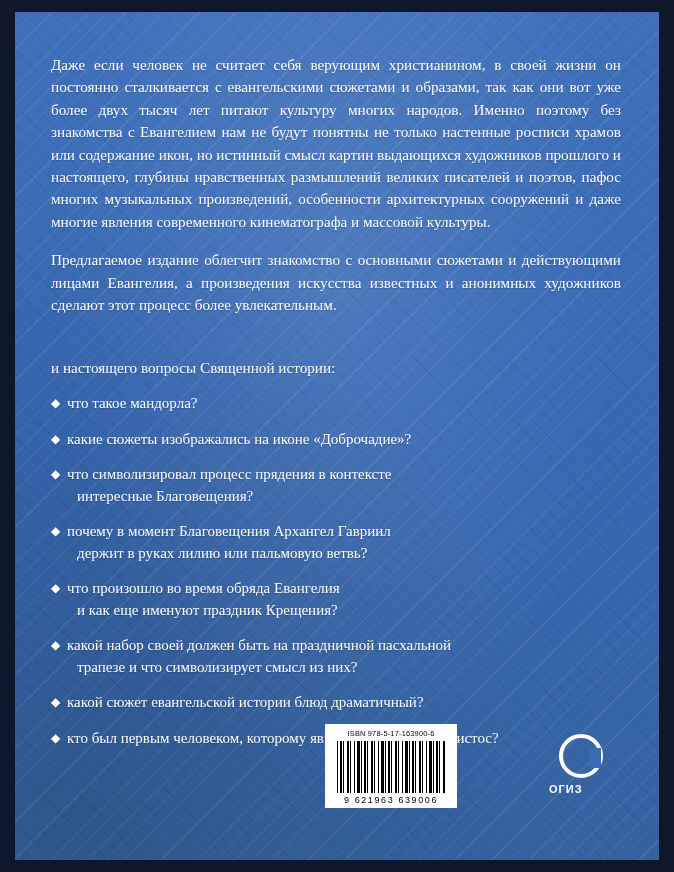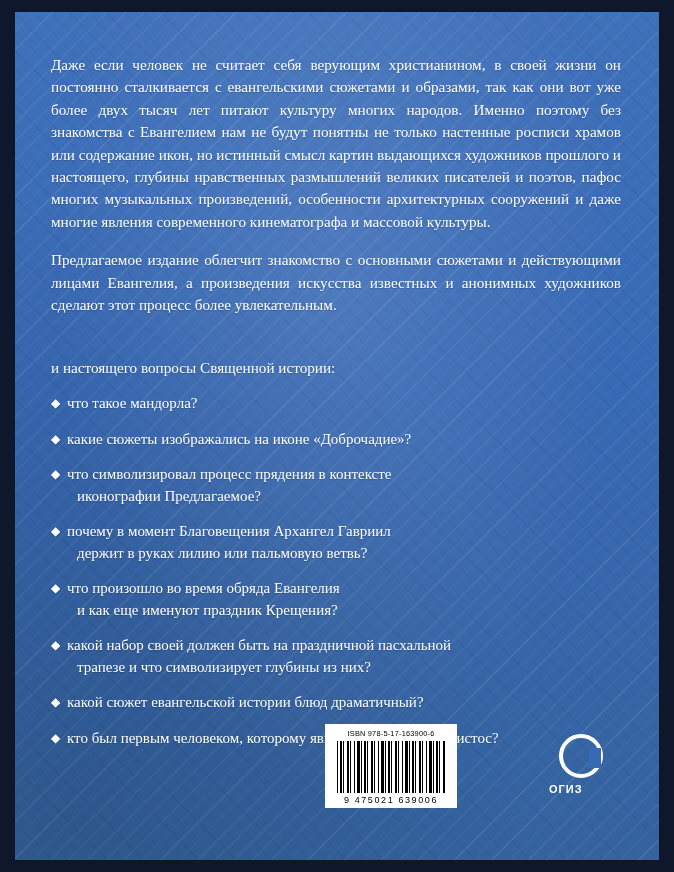--- a/index.html
+++ b/index.html
@@ -188,55 +188,55 @@
           <span class="bullet">◆</span>
           <span class="q-line">что такое мандорла?</span>
         </li>
         <li class="q-item">
           <span class="bullet">◆</span>
           <span class="q-line">какие сюжеты изображались на иконе «Доброчадие»?</span>
         </li>
         <li class="q-item">
           <span class="bullet">◆</span>
           <span class="q-line">что символизировал процесс прядения в контексте</span>
-          <span class="q-line indent">иконографии Предлагаемое?</span>
+          <span class="q-line indent">интересные Благовещения?</span>
         </li>
         <li class="q-item">
           <span class="bullet">◆</span>
           <span class="q-line">почему в момент Благовещения Архангел  Гавриил</span>
           <span class="q-line indent">держит в руках лилию или пальмовую ветвь?</span>
         </li>
         <li class="q-item">
           <span class="bullet">◆</span>
           <span class="q-line">что произошло во время обряда Евангелия</span>
           <span class="q-line indent">и как еще именуют праздник Крещения?</span>
         </li>
         <li class="q-item">
           <span class="bullet">◆</span>
           <span class="q-line">какой набор своей должен быть на  праздничной пасхальной</span>
-          <span class="q-line indent">трапезе и что символизирует глубины из них?</span>
+          <span class="q-line indent">трапезе и что символизирует смысл из них?</span>
         </li>
         <li class="q-item">
           <span class="bullet">◆</span>
           <span class="q-line">какой сюжет евангельской истории блюд драматичный?</span>
         </li>
         <li class="q-item">
           <span class="bullet">◆</span>
           <span class="q-line">кто был первым человеком, которому явился воскресший Христос?</span>
         </li>
       </ul>
 
     </div>
 
     <div class="footer">
 
       <div class="barcode-box">
         <div class="isbn-text">ISBN 978-5-17-163900-6</div>
         <div class="bars"></div>
-        <div class="ean-digits">9 475021 639006</div>
+        <div class="ean-digits">9 621963 639006</div>
       </div>
 
       <div class="publisher">
         <div class="ring"></div>
         <div class="name">ОГИЗ</div>
       </div>
 
     </div>
 
   </div>

